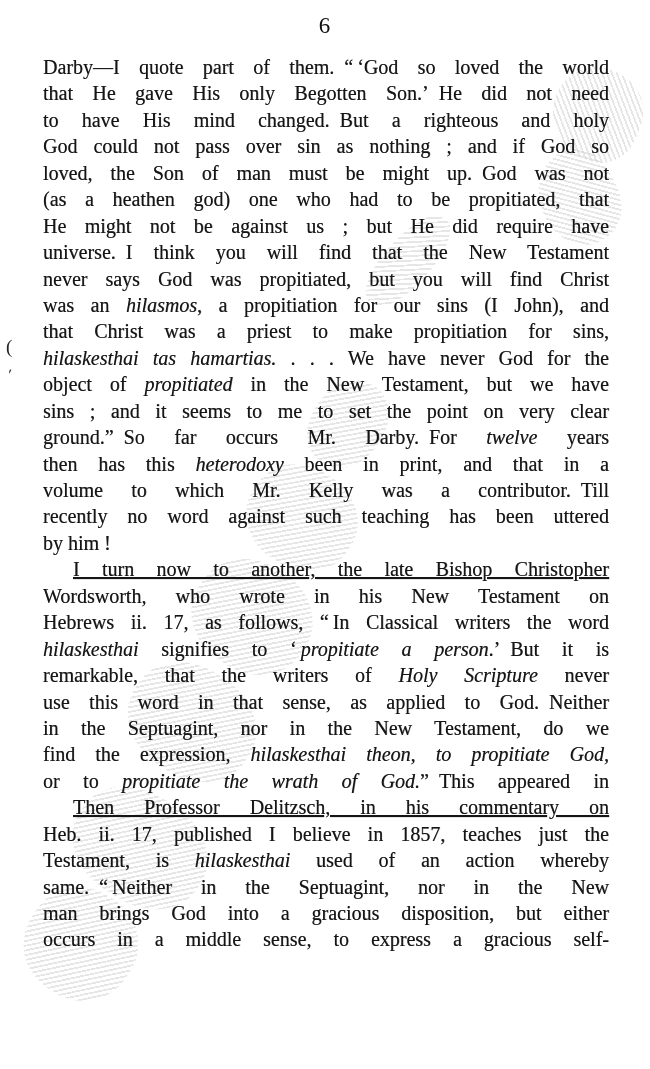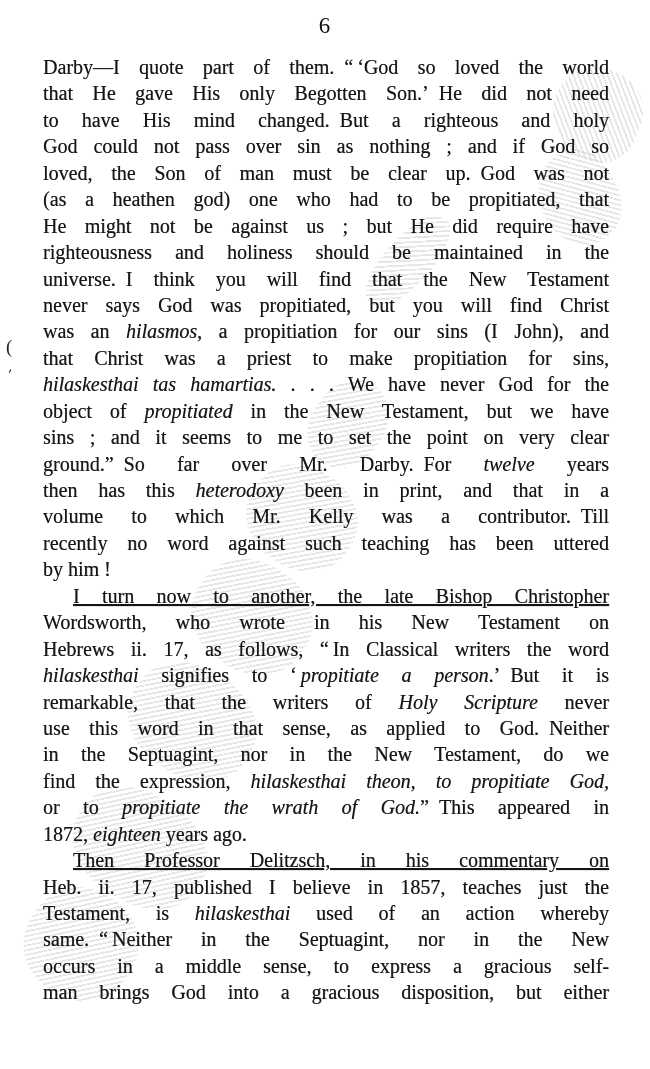--- a/index.html
+++ b/index.html
@@ -72,52 +72,50 @@
 
   <span id="mark1" class="margin-mark">(</span>
   <span id="mark2" class="margin-mark">ʹ</span>
 
   <div class="text-block">
       <div>
         <div class="line"><span>Darby—I quote part of them. “ ‘God so loved the world</span></div>
         <div class="line"><span>that He gave His only Begotten Son.’ He did not need</span></div>
         <div class="line"><span>to have His mind changed. But a righteous and holy</span></div>
         <div class="line"><span>God could not pass over sin as nothing ; and if God so</span></div>
-        <div class="line"><span>loved, the Son of man must be clear up. God was not</span></div>
+        <div class="line"><span>loved, the Son of man must be might up. God was not</span></div>
         <div class="line"><span>(as a heathen god) one who had to be propitiated, that</span></div>
         <div class="line"><span>He might not be against us ; but He did require have</span></div>
-        <div class="line"><span>righteousness and holiness should be maintained in the</span></div>
         <div class="line"><span>universe. I think you will find that the New Testament</span></div>
         <div class="line"><span>never says God was propitiated, but you will find Christ</span></div>
         <div class="line"><span>was an </span><span class="it">hilasmos</span><span>, a propitiation for our sins (I John), and</span></div>
         <div class="line"><span>that Christ was a priest to make propitiation for sins,</span></div>
         <div class="line"><span class="it">hilaskesthai tas hamartias.</span><span> . . . We have never God for the</span></div>
         <div class="line"><span>object of </span><span class="it">propitiated</span><span> in the New Testament, but we have</span></div>
         <div class="line"><span>sins ; and it seems to me to set the point on very clear</span></div>
-        <div class="line"><span>ground.” So far over Mr. Darby. For </span><span class="it">twelve</span><span> years</span></div>
+        <div class="line"><span>ground.” So far occurs Mr. Darby. For </span><span class="it">twelve</span><span> years</span></div>
         <div class="line"><span>then has this </span><span class="it">heterodoxy</span><span> been in print, and that in a</span></div>
         <div class="line"><span>volume to which Mr. Kelly was a contributor. Till</span></div>
         <div class="line"><span>recently no word against such teaching has been uttered</span></div>
         <div class="line last"><span>by him !</span></div>
       </div>
       <div>
         <div class="line indent"><span>I turn now to another, the late Bishop Christopher</span></div>
         <div class="line"><span>Wordsworth, who wrote in his New Testament on</span></div>
         <div class="line"><span>Hebrews ii. 17, as follows, “ In Classical writers the word</span></div>
         <div class="line"><span class="it">hilaskesthai</span><span> signifies to ‘ </span><span class="it">propitiate a person</span><span>.’ But it is</span></div>
         <div class="line"><span>remarkable, that the writers of </span><span class="it">Holy Scripture</span><span> never</span></div>
         <div class="line"><span>use this word in that sense, as applied to God. Neither</span></div>
         <div class="line"><span>in the Septuagint, nor in the New Testament, do we</span></div>
         <div class="line"><span>find the expression, </span><span class="it">hilaskesthai theon, to propitiate God,</span></div>
         <div class="line"><span>or to </span><span class="it">propitiate the wrath of God.</span><span>” This appeared in</span></div>
-        <div class="line last"><span>1872, </span><span class="it">eighteen</span><span> years ago.</span></div>
       </div>
       <div>
         <div class="line indent"><span>Then Professor Delitzsch, in his commentary on</span></div>
         <div class="line"><span>Heb. ii. 17, published I believe in 1857, teaches just the</span></div>
         <div class="line"><span>Testament, is </span><span class="it">hilaskesthai</span><span> used of an action whereby</span></div>
         <div class="line"><span>same. “ Neither in the Septuagint, nor in the New</span></div>
+        <div class="line"><span>man brings God into a gracious disposition, but either</span></div>
         <div class="line"><span>occurs in a middle sense, to express a gracious self-</span></div>
-        <div class="line"><span>man brings God into a gracious disposition, but either</span></div>
       </div>
     </div>
 
 </div>
 
 </body></html>

